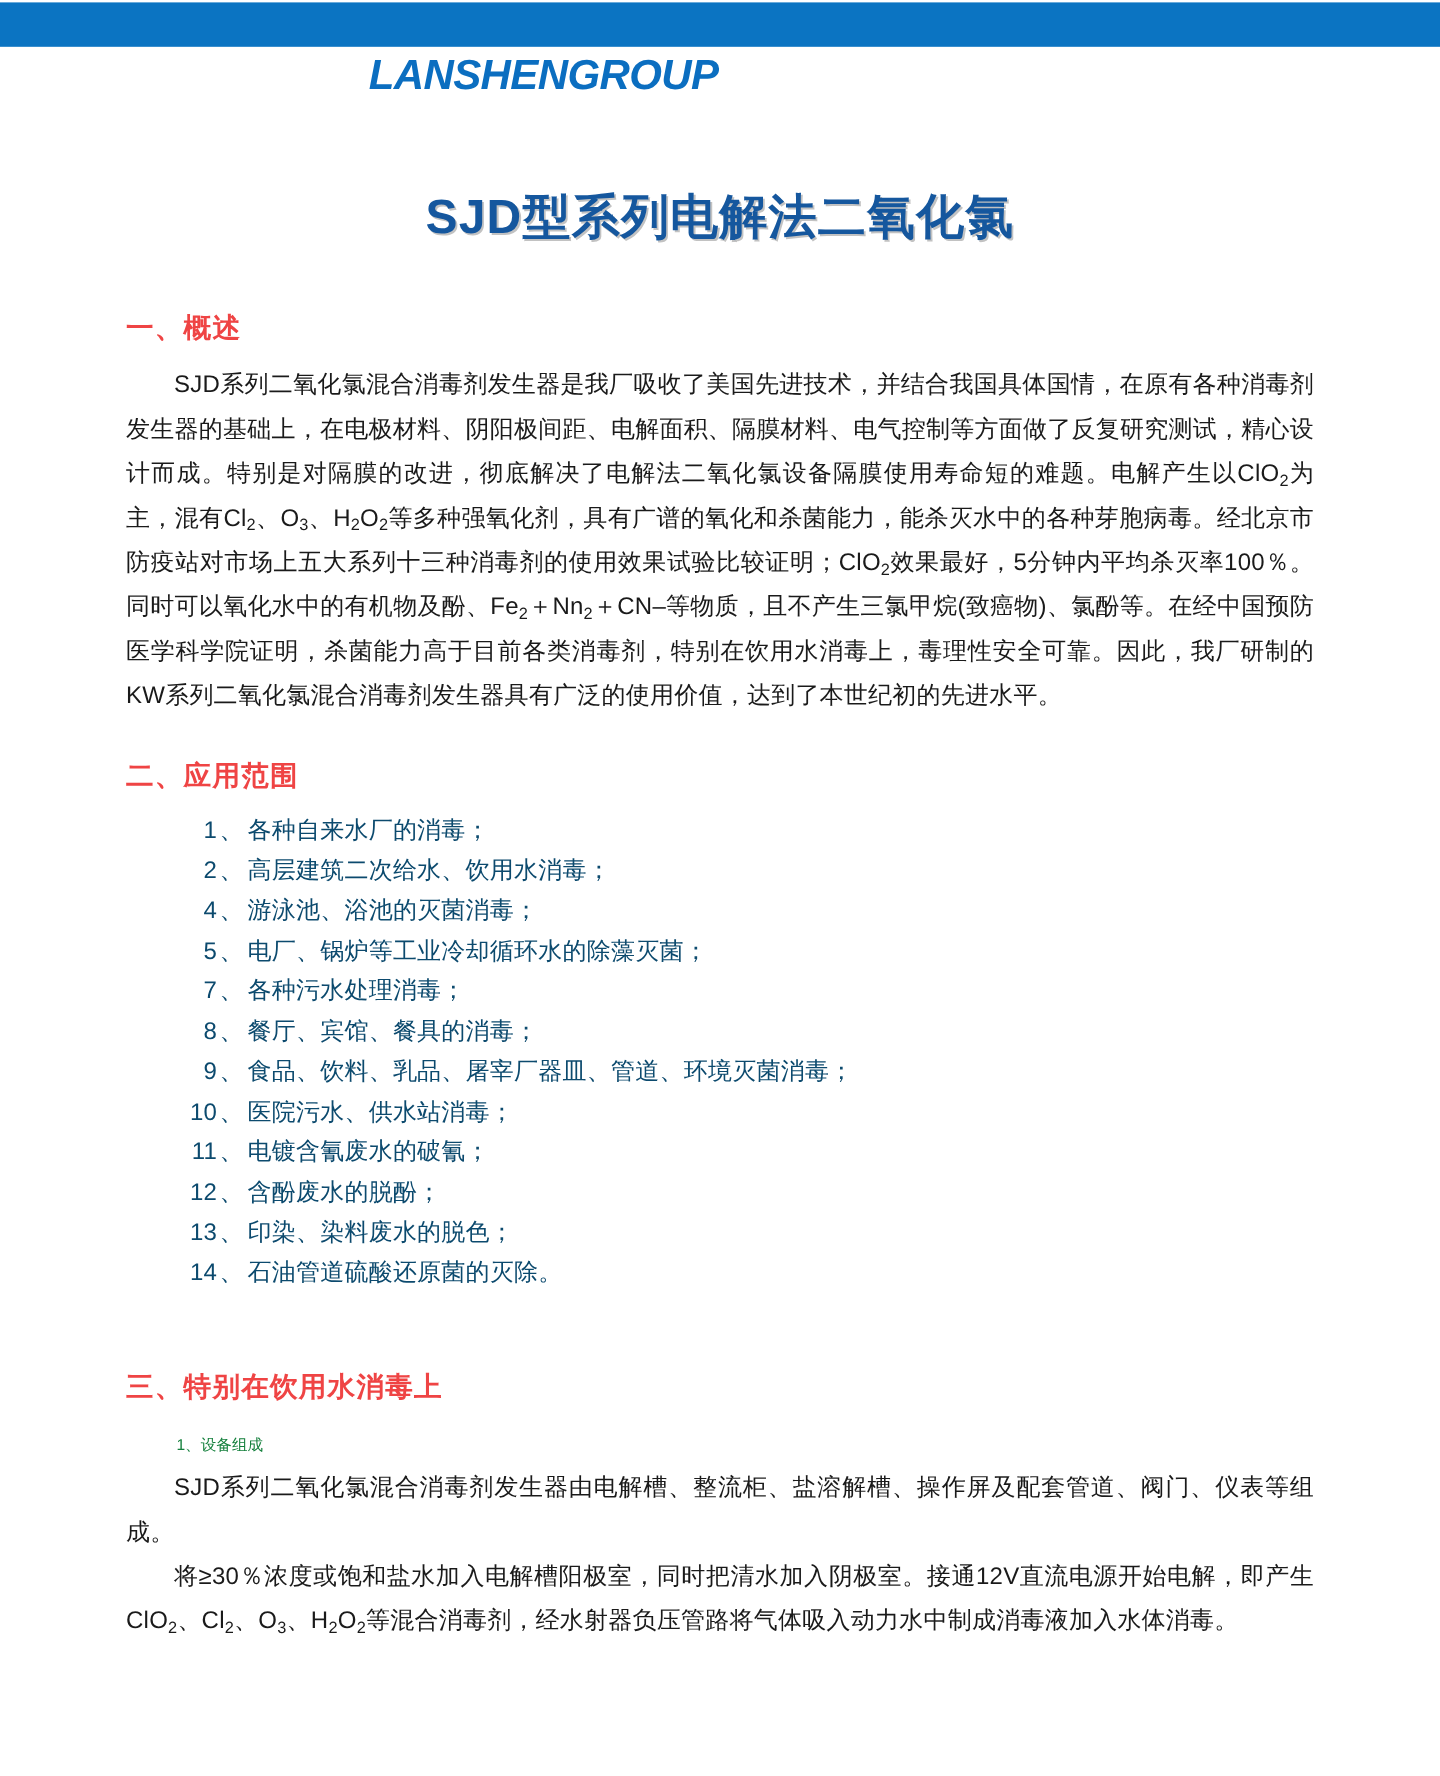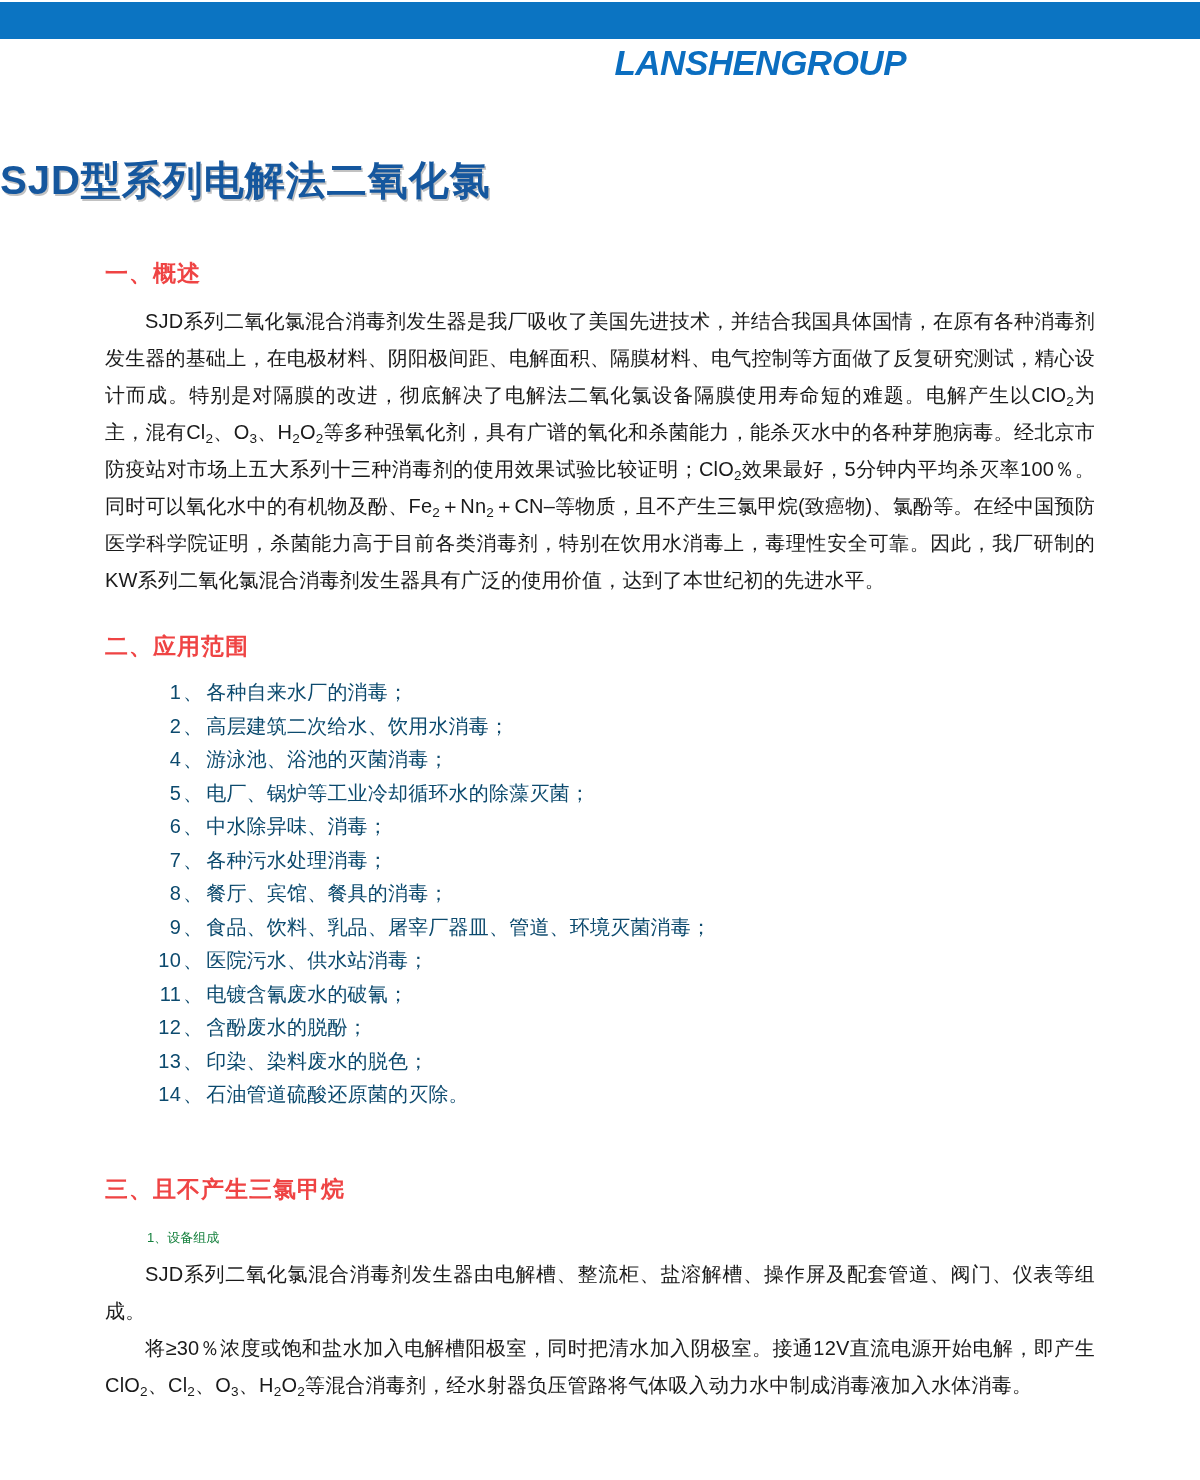--- a/index.html
+++ b/index.html
@@ -24,41 +24,42 @@
     width: 1200px;
     height: 37px;
     background: #0b74c2;
   }
   .header-logo {
     position: absolute;
     top: 42px;
     left: 0;
     width: 990px;
     height: 42px;
-    text-align: right;
+    text-align: center;
     padding-right: 84px;
     box-sizing: border-box;
   }
   .header-logo span {
     font-family: "Liberation Sans", "DejaVu Sans", sans-serif;
     font-style: italic;
     font-weight: bold;
     font-size: 35px;
     letter-spacing: -0.5px;
     color: #0b6ec0;
     line-height: 42px;
     display: inline-block;
   }
 
   
   .doc-title {
     position: absolute;
     top: 153px;
     left: 0;
     width: 1200px;
+    text-align: center;
     font-size: 40px;
     font-weight: bold;
     color: #15579e;
     letter-spacing: 1px;
     text-shadow: 1.5px 1.5px 0 rgba(120,120,120,0.45);
   }
 
   
   .content {
     position: absolute;
@@ -146,34 +147,33 @@
 
   <div class="gap-sec2"></div>
 
   <h2 class="section-heading">二、应用范围</h2>
 
   <ol class="range-list">
     <li><span class="num">1</span><span class="sep">、</span><span>各种自来水厂的消毒；</span></li>
     <li><span class="num">2</span><span class="sep">、</span><span>高层建筑二次给水、饮用水消毒；</span></li>
     <li><span class="num">4</span><span class="sep">、</span><span>游泳池、浴池的灭菌消毒；</span></li>
     <li><span class="num">5</span><span class="sep">、</span><span>电厂、锅炉等工业冷却循环水的除藻灭菌；</span></li>
-    <li><span class="num">6</span><span class="sep">、</span><span>中水除异味、消毒；</span></li>
     <li><span class="num">7</span><span class="sep">、</span><span>各种污水处理消毒；</span></li>
     <li><span class="num">8</span><span class="sep">、</span><span>餐厅、宾馆、餐具的消毒；</span></li>
     <li><span class="num">9</span><span class="sep">、</span><span>食品、饮料、乳品、屠宰厂器皿、管道、环境灭菌消毒；</span></li>
     <li><span class="num">10</span><span class="sep">、</span><span>医院污水、供水站消毒；</span></li>
     <li><span class="num">11</span><span class="sep">、</span><span>电镀含氰废水的破氰；</span></li>
     <li><span class="num">12</span><span class="sep">、</span><span>含酚废水的脱酚；</span></li>
     <li><span class="num">13</span><span class="sep">、</span><span>印染、染料废水的脱色；</span></li>
     <li><span class="num">14</span><span class="sep">、</span><span>石油管道硫酸还原菌的灭除。</span></li>
   </ol>
 
   <div class="gap-sec3"></div>
 
-  <h2 class="section-heading">三、且不产生三氯甲烷</h2>
+  <h2 class="section-heading">三、特别在饮用水消毒上</h2>
 
   <p class="sub-label">1、设备组成</p>
 
   <p class="body-text indent">SJD系列二氧化氯混合消毒剂发生器由电解槽、整流柜、盐溶解槽、操作屏及配套管道、阀门、仪表等组成。</p>
 
 
   <p class="body-text indent"><span>将≥30％浓度或饱和盐水加入电解槽阳极室，同时把清水加入阴极室。接通12V直流电源开始电解，即产生ClO</span><sub>2</sub><span>、Cl</span><sub>2</sub><span>、O</span><sub>3</sub><span>、H</span><sub>2</sub><span>O</span><sub>2</sub><span>等混合消毒剂，经水射器负压管路将气体吸入动力水中制成消毒液加入水体消毒。</span></p>
 
 </div>
 

